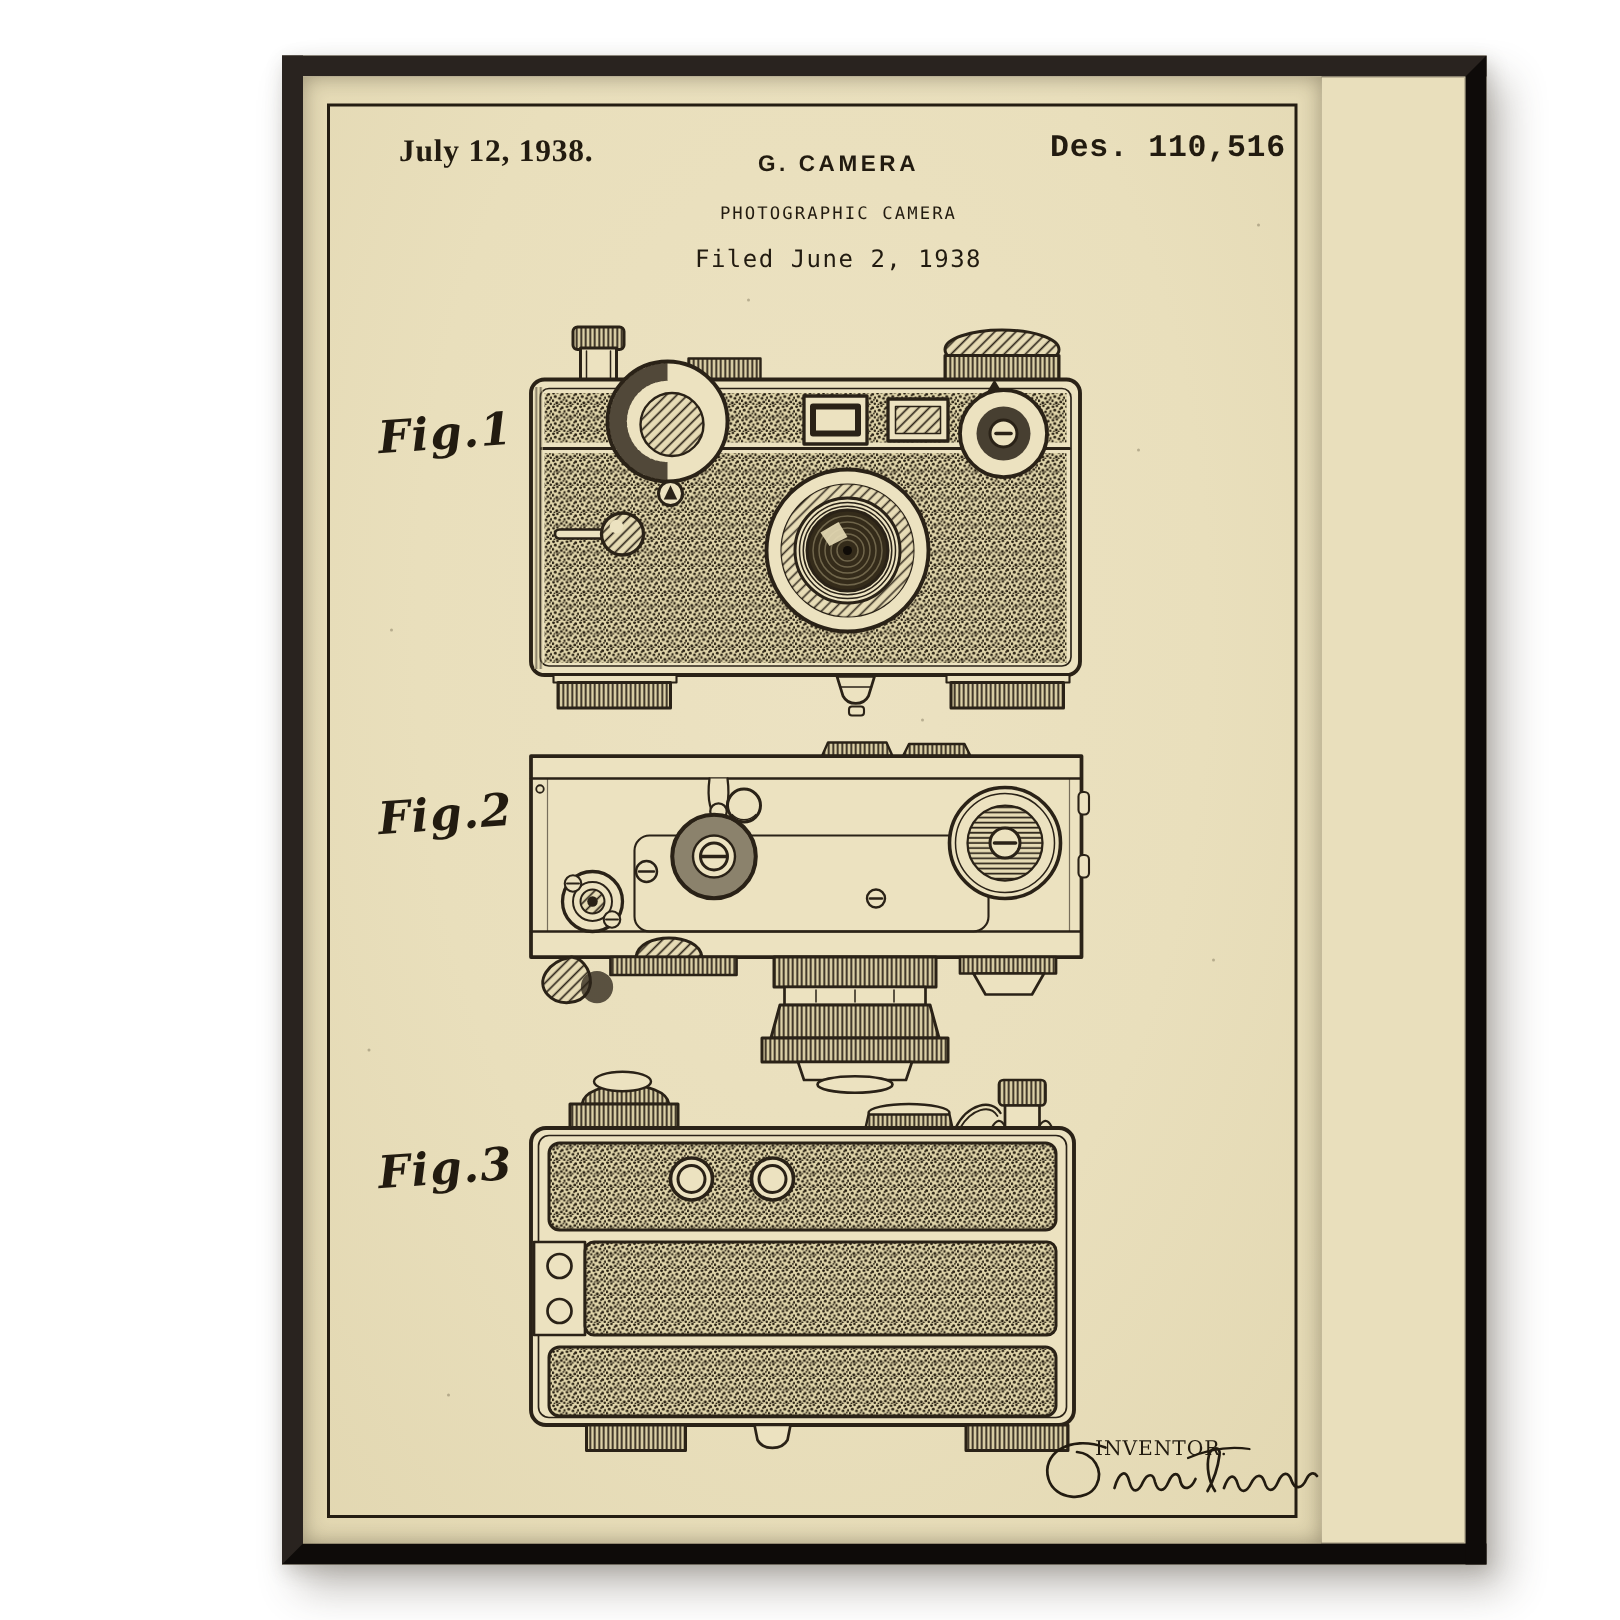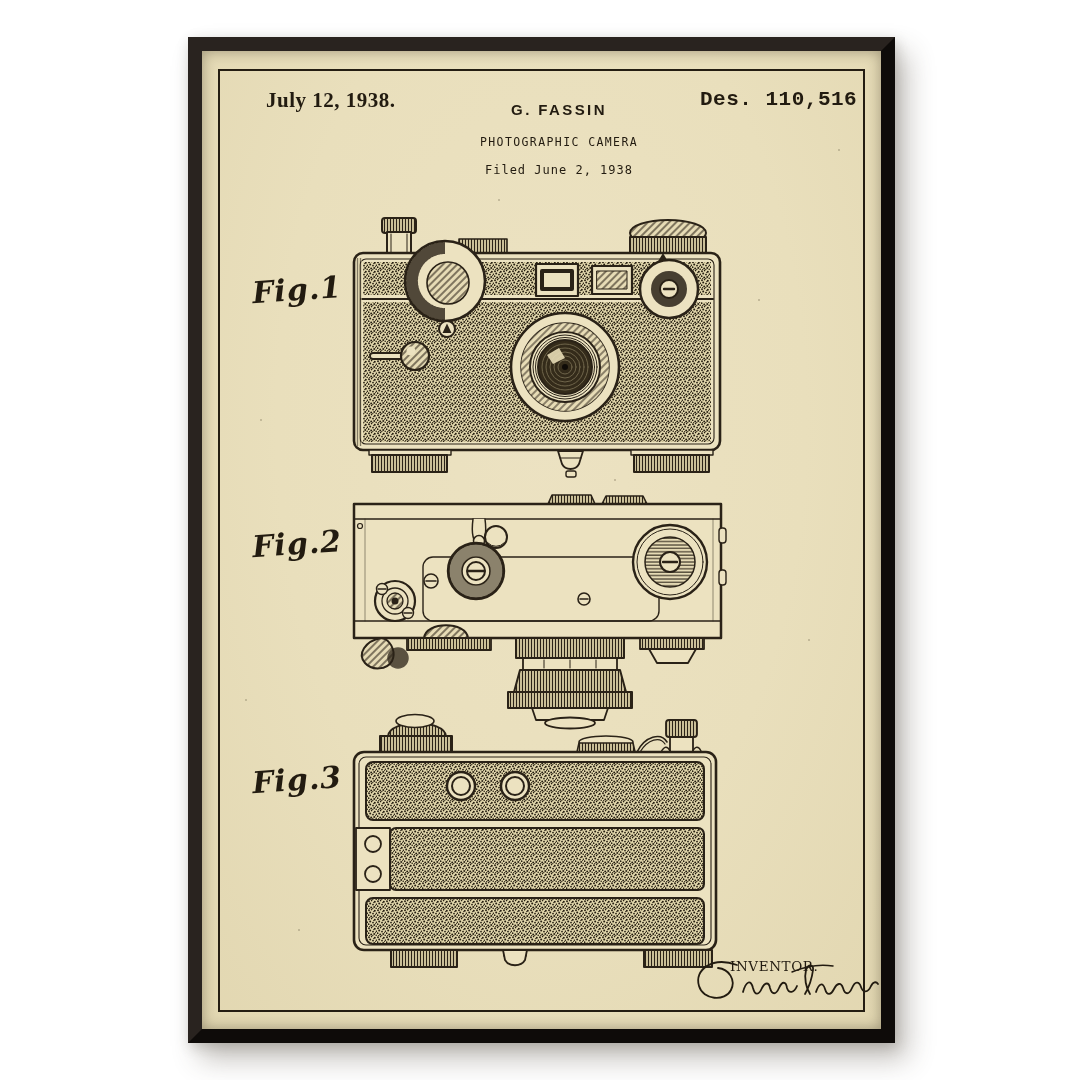--- a/index.html
+++ b/index.html
@@ -1,57 +1,57 @@
 <!DOCTYPE html>
 <html><head>
 <meta charset="utf-8">
 <style>
   html,body{margin:0;padding:0;width:1080px;height:1080px;background:#ffffff;overflow:hidden;}
   .scene{position:relative;width:1080px;height:1080px;background:#ffffff;font-family:"Liberation Serif",serif;}
   .frame{
-    position:absolute;left:188px;top:37px;width:707px;height:1006px;box-sizing:border-box;
+    position:absolute;left:188px;top:37px;width:803px;height:1006px;box-sizing:border-box;
     border:14px solid #171210;
     border-color:#29231f #0e0b09 #0e0b09 #29231f;
     background:#e9dfbc;
     box-shadow: 12px 16px 26px rgba(70,62,50,.32), 2px 4px 12px rgba(70,62,50,.22), inset 0 0 0 1px rgba(120,108,92,.35);
   }
   .paper{
     position:relative;width:679px;height:978px;
     background:radial-gradient(ellipse at 50% 38%, #ece2c2 0%, #e9dfbc 55%, #e2d7b1 100%);
     box-shadow: inset 0 0 14px rgba(40,32,18,.38);
   }
   .abs{position:absolute;}
   .inner-border{left:16px;top:18px;width:643px;height:939px;border:2px solid #241d12;}
   .ink{color:#221b10;}
   .date{left:64px;top:37px;font-size:21px;font-weight:bold;letter-spacing:.5px;}
   .patno{left:498px;top:37px;font-size:21px;font-weight:bold;letter-spacing:.5px;font-family:Liberation Mono, monospace;}
   .headcenter{left:237px;top:0;width:240px;text-align:center;}
   .inv-name{position:absolute;left:0;top:50px;width:100%;font-family:"Liberation Sans",sans-serif;font-size:15px;font-weight:bold;letter-spacing:2.4px;}
   .doc-title{position:absolute;left:0;top:84px;width:100%;font-family:"DejaVu Sans Mono",monospace;font-size:11.5px;letter-spacing:1.4px;}
-  .filed{position:absolute;left:0;top:112px;width:100%;font-family:"DejaVu Sans Mono",monospace;font-size:12px;letter-spacing:1px;}
+  .filed{position:absolute;left:0;top:112px;width:100%;font-family:"DejaVu Sans Mono",monospace;font-size:16px;letter-spacing:1px;}
   .figlabel{
     left:50px;width:120px;font-family:"DejaVu Serif",serif;font-style:italic;font-weight:bold;
     font-size:30px;letter-spacing:1px;transform:rotate(-4deg);color:#221b10;
   }
   .fig1{top:220px;} .fig2{top:474px;} .fig3{top:710px;}
   .inventor-caption{left:528px;top:907px;font-family:"DejaVu Serif",serif;font-size:13.5px;letter-spacing:.6px;}
   svg.drawing{left:0;top:0;width:679px;height:978px;}
 </style>
 </head>
 <body>
 
 <div class="scene">
   <div class="frame">
     <div class="paper">
 
       <div class="abs inner-border"></div>
 
       <div class="abs date ink">July 12, 1938.</div>
       <div class="abs headcenter ink">
-        <div class="inv-name">G. FASSIN</div>
+        <div class="inv-name">G. CAMERA</div>
         <div class="doc-title">PHOTOGRAPHIC CAMERA</div>
         <div class="filed">Filed June 2, 1938</div>
       </div>
       <div class="abs patno ink">Des. 110,516</div>
 
       <div class="abs figlabel fig1">Fig.1</div>
       <div class="abs figlabel fig2">Fig.2</div>
       <div class="abs figlabel fig3">Fig.3</div>
 
       <div class="abs inventor-caption ink">INVENTOR.</div>

